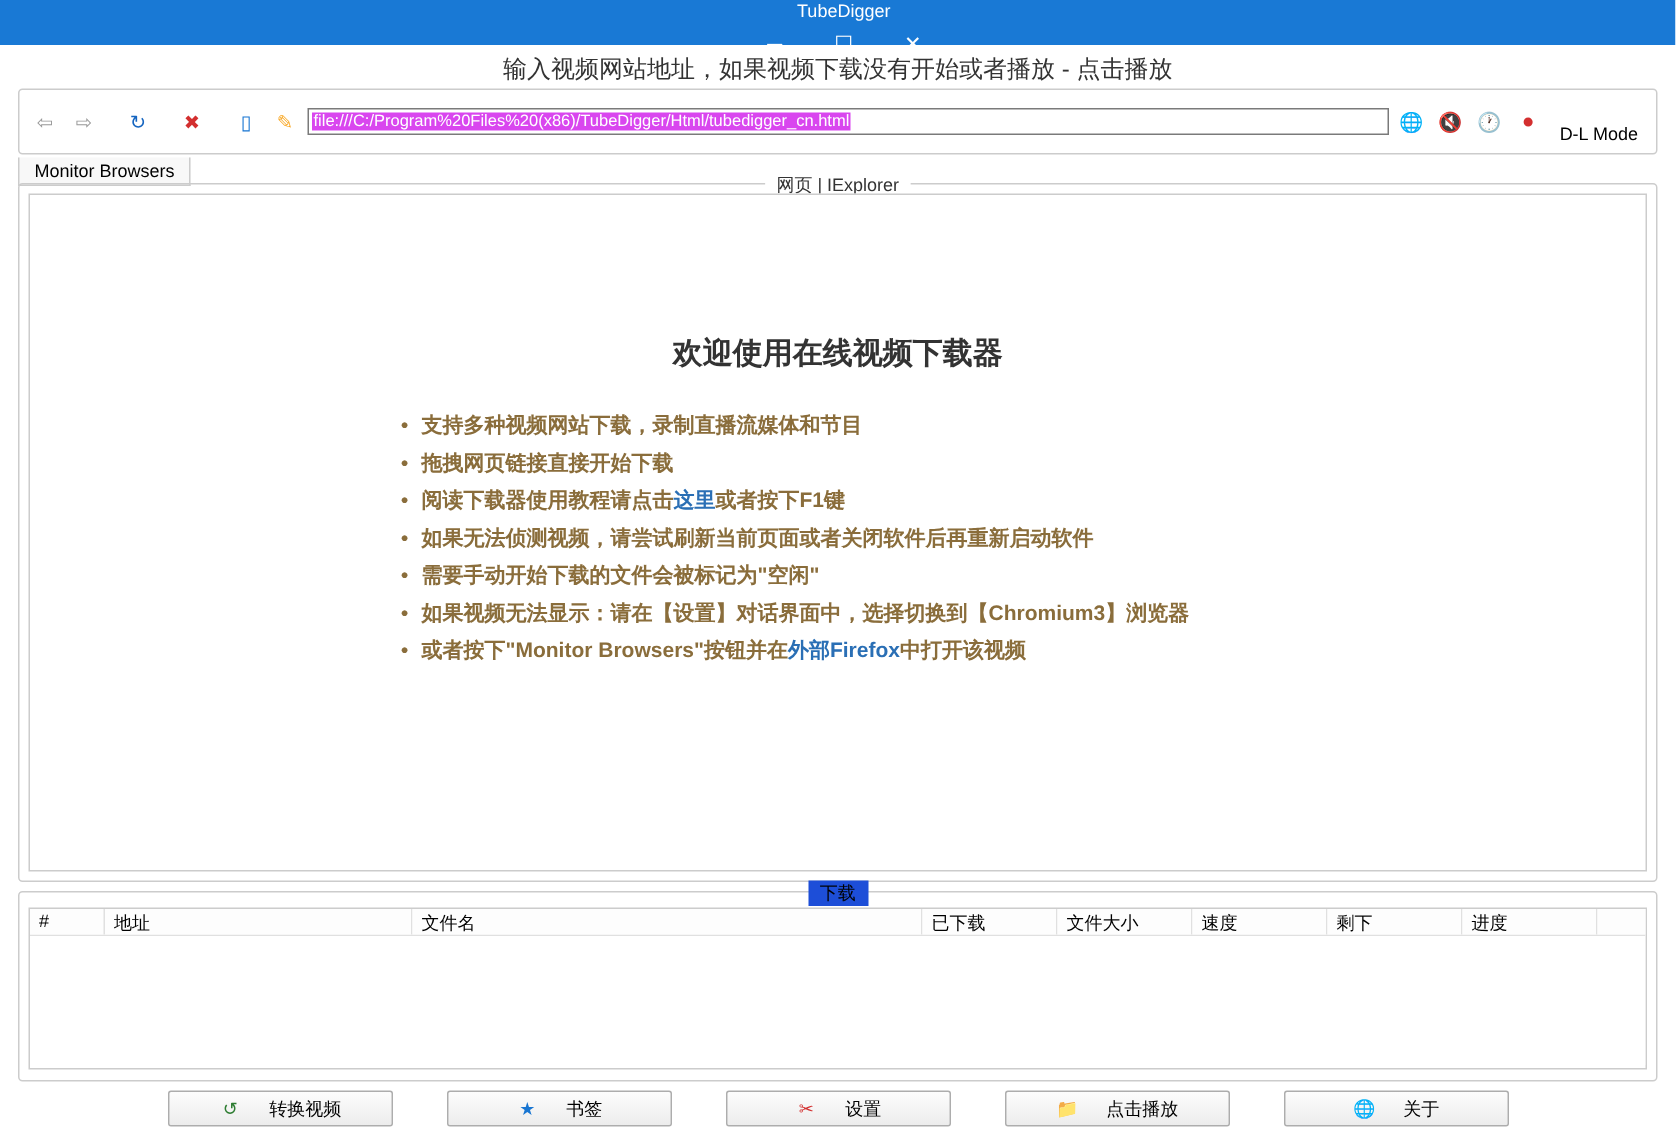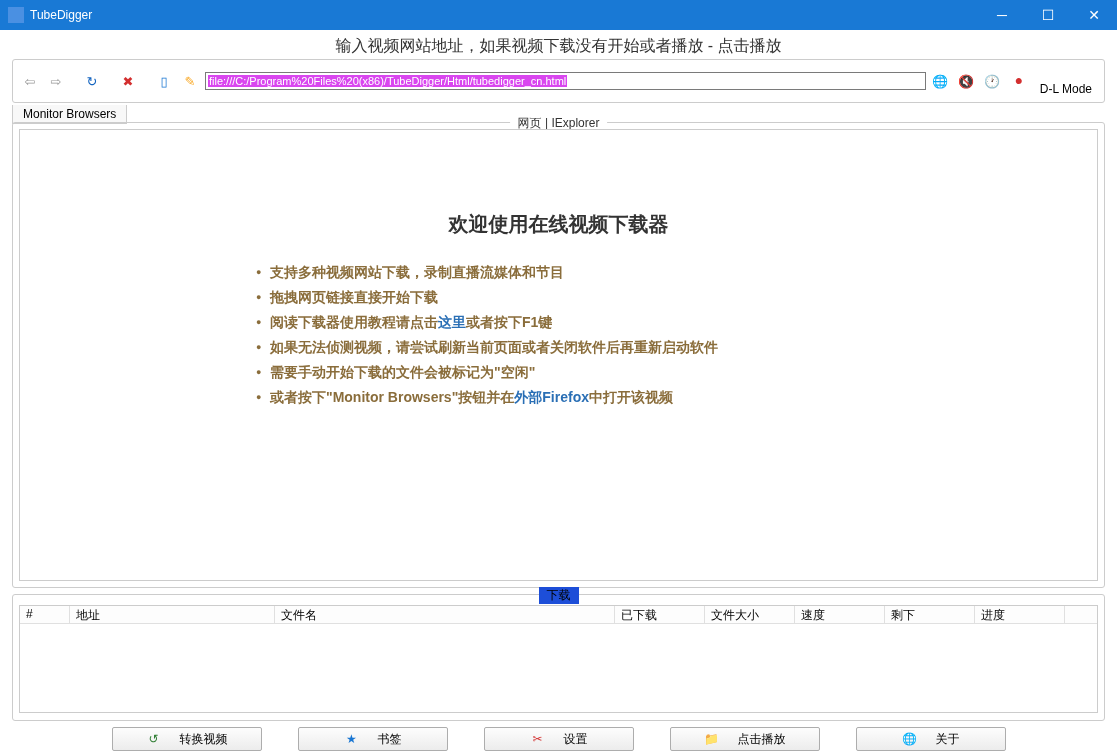--- a/index.html
+++ b/index.html
@@ -11,20 +11,21 @@
   height: 754px;
   overflow: hidden;
 }
 .titlebar {
   background: #1979d5;
   height: 30px;
   display: flex;
   align-items: center;
   padding-left: 8px;
   color: #fff;
+  flex-direction: column;
 }
 .titlebar .appicon {
   width: 16px; height: 16px;
   background: #4a90e2;
   margin-right: 6px;
   display: inline-block;
 }
 .titlebar .title { flex: 1; font-size: 12px; }
 .winbtns { display: flex; height: 100%; }
 .winbtn {
@@ -110,21 +111,21 @@
   background: #fff;
   padding: 0 8px;
   font-size: 12px;
   color: #333;
 }
 .webview {
   height: 452px;
   margin: 6px;
   border: 1px solid #ccc;
   background: #fff;
-  padding: 1px;
+  padding: 12px;
   overflow: hidden;
   position: relative;
 }
 .webcontent {
   margin-top: 80px;
   text-align: left;
   padding-left: 235px;
 }
 .webcontent h2 {
   font-size: 20px;
@@ -258,20 +259,21 @@
     <div class="legend">网页 | IExplorer</div>
     <div class="webview">
       <div class="webcontent">
         <h2>欢迎使用在线视频下载器</h2>
         <ul class="bullet-list">
           <li><span>支持多种视频网站下载，录制直播流媒体和节目</span></li>
           <li><span>拖拽网页链接直接开始下载</span></li>
           <li><span>阅读下载器使用教程请点击</span><a href="#">这里</a><span>或者按下F1键</span></li>
           <li><span>如果无法侦测视频，请尝试刷新当前页面或者关闭软件后再重新启动软件</span></li>
           <li><span>需要手动开始下载的文件会被标记为"空闲"</span></li>
+          <li><span>如果视频无法显示：请在【设置】对话界面中，选择切换到【Chromium3】浏览器</span></li>
           <li><span>或者按下"Monitor Browsers"按钮并在</span><a href="#">外部Firefox</a><span>中打开该视频</span></li>
         </ul>
       </div>
     </div>
   </div>
 
   <div class="download-fieldset">
     <div class="legend">下载</div>
     <div class="dltable">
       <div class="dlthead">

